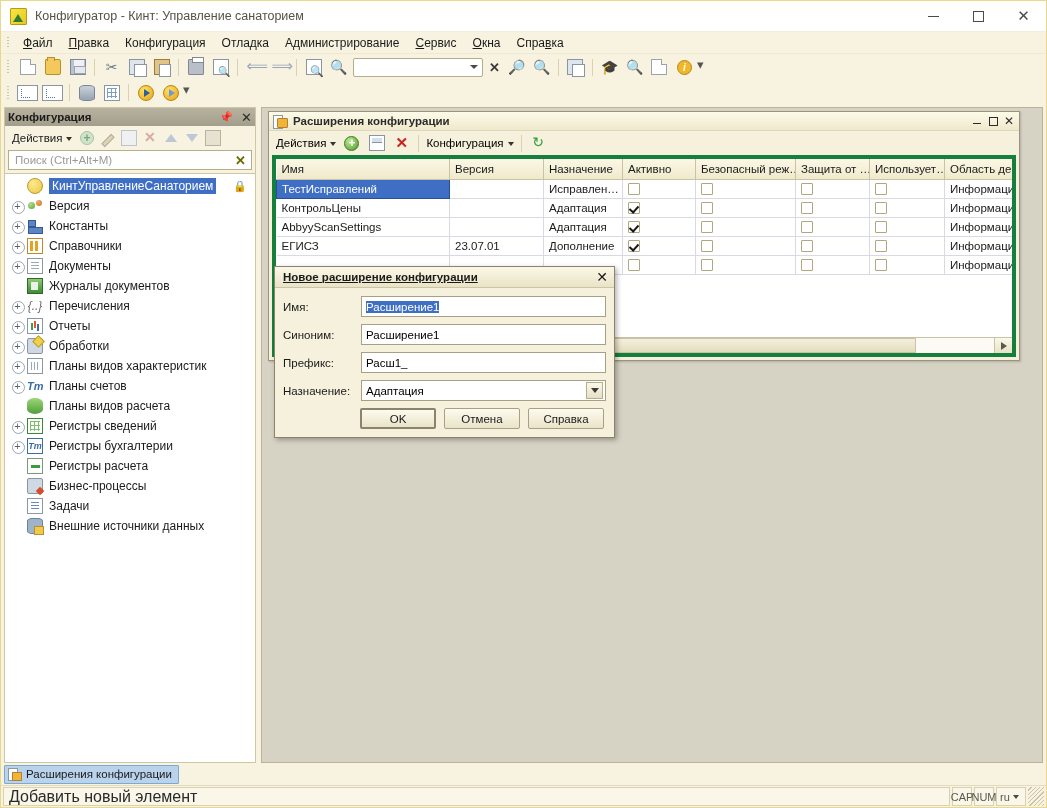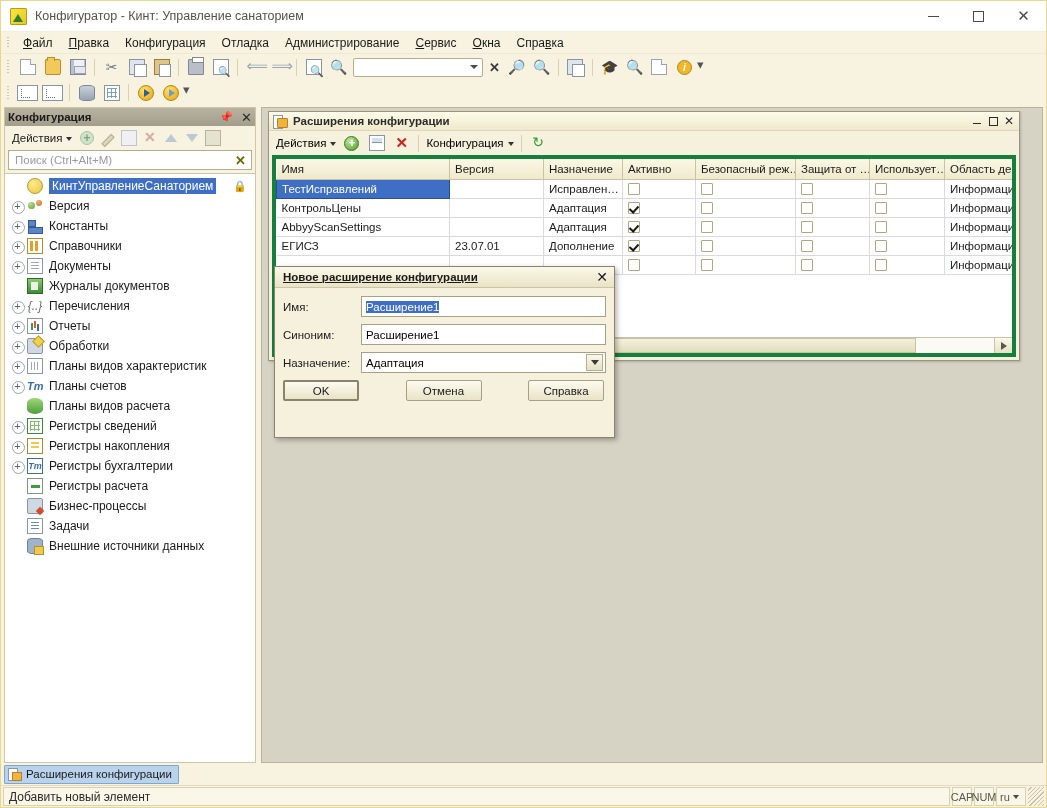--- a/index.html
+++ b/index.html
@@ -375,21 +375,21 @@
     flex: 1 1 auto; height: 21px; background: #fff;
     border: 1px solid #a8a084; display: flex; align-items: center;
     padding: 0 2px 0 4px; font-size: 11.5px;
   }
   .fsel .sv { flex: 1 1 auto; }
   .fsel .dd {
     width: 17px; height: 17px; background: linear-gradient(180deg,#fbf8ea,#e6e0c4);
     border: 1px solid #b5ad8c; display: flex; align-items: center; justify-content: center;
   }
   .fsel .dd::after { content:""; width:0;height:0;border-left:4px solid transparent;border-right:4px solid transparent;border-top:5px solid #3a3a3a; }
-  .btnrow { display: flex; justify-content: space-between; gap: 8px; padding-right: 2px; margin-top: 2px; }
+  .btnrow { display: flex; justify-content: flex-end; gap: 8px; padding-right: 2px; margin-top: 2px; }
   .dbtn {
     min-width: 76px; height: 21px; font-size: 11.5px;
     background: linear-gradient(180deg,#fdfbef,#e9e3c8);
     border: 1px solid #a8a084; border-radius: 2px;
     display: flex; align-items: center; justify-content: center; color:#1a1a1a;
   }
   .dbtn.def { border: 2px solid #8a846c; }
 
   
   .taskbar {
@@ -405,21 +405,21 @@
   .taskitem .tic::before { content:""; position:absolute; left:0; top:0; width:8px;height:11px;background:#fff;border:1px solid #8d97a3;}
   .taskitem .tic::after { content:""; position:absolute; right:0; bottom:0; width:8px;height:7px;background:#f0b43a;border:1px solid #b8802c;}
 
   .statusbar {
     height: 22px; flex: 0 0 22px;
     background: #f7f3e0; border-top: 1px solid #e3dcc0;
     display: flex; align-items: stretch; padding: 1px 2px;
   }
   .status-msg {
     flex: 1 1 auto; background: #faf7e8; border: 1px solid #d8d2b4;
-    display: flex; align-items: center; padding-left: 5px; font-size: 12px; color: #2a2a2a;
+    display: flex; align-items: center; padding-left: 5px; font-size: 16px; color: #2a2a2a;
   }
   .status-cell {
     width: 20px; margin-left: 2px; background: #faf7e8; border: 1px solid #d8d2b4;
     display: flex; align-items: center; justify-content: center;
     font-size: 11px; color: #5a5a4a;
   }
   .status-cell.lang { width: 30px; justify-content: flex-start; padding-left: 3px; }
   .status-cell.lang .cr { margin-left: 3px; width:0;height:0;border-left:3px solid transparent;border-right:3px solid transparent;border-top:4px solid #4a4a3a;}
   .status-grip {
     width: 16px; margin-left: 2px;
@@ -696,27 +696,20 @@
         </div>
 
         <div class="tnode">
           <span class="exp has"></span>
           <span class="ticon">
               <i class="ti reginfo"></i>
             </span>
           <span class="tlabel">Регистры сведений</span>
         </div>
 
-        <div class="tnode">
-          <span class="exp has"></span>
-          <span class="ticon">
-              <i class="ti regaccum"></i>
-            </span>
-          <span class="tlabel">Регистры накопления</span>
-        </div>
 
         <div class="tnode">
           <span class="exp has"></span>
           <span class="ticon">
               <i class="ti regacct">Тт</i>
             </span>
           <span class="tlabel">Регистры бухгалтерии</span>
         </div>
 
         <div class="tnode">
@@ -893,20 +886,26 @@
               </span>
           </div>
 
           <div class="frow">
             <span class="flabel">Синоним:</span>
             <span class="fin">
                 <span>Расширение1</span>
               </span>
           </div>
 
+          <div class="frow">
+            <span class="flabel">Префикс:</span>
+            <span class="fin">
+                <span>Расш1_</span>
+              </span>
+          </div>
 
           <div class="frow">
             <span class="flabel">Назначение:</span>
             <span class="fsel">
               <span class="sv">Адаптация</span>
               <span class="dd"></span>
             </span>
           </div>
 
           <div class="btnrow">

